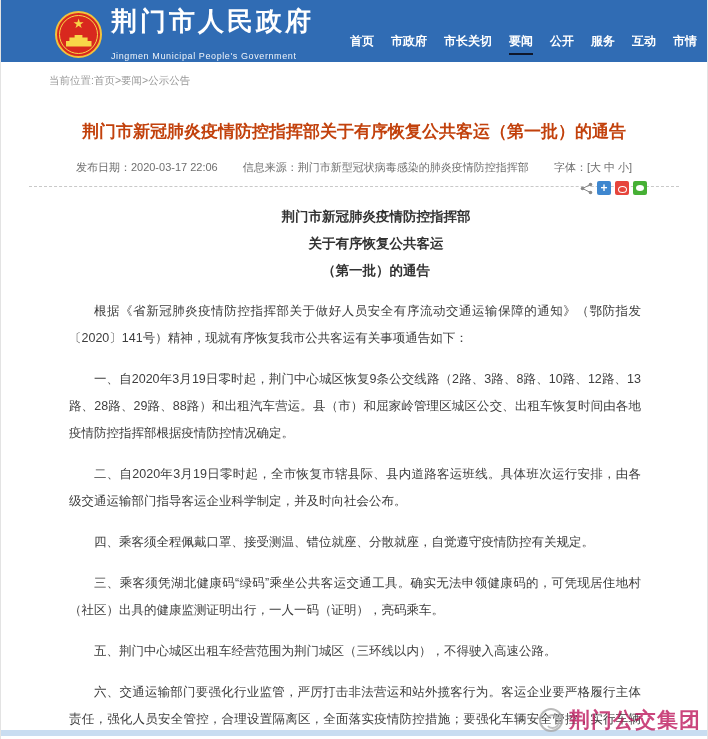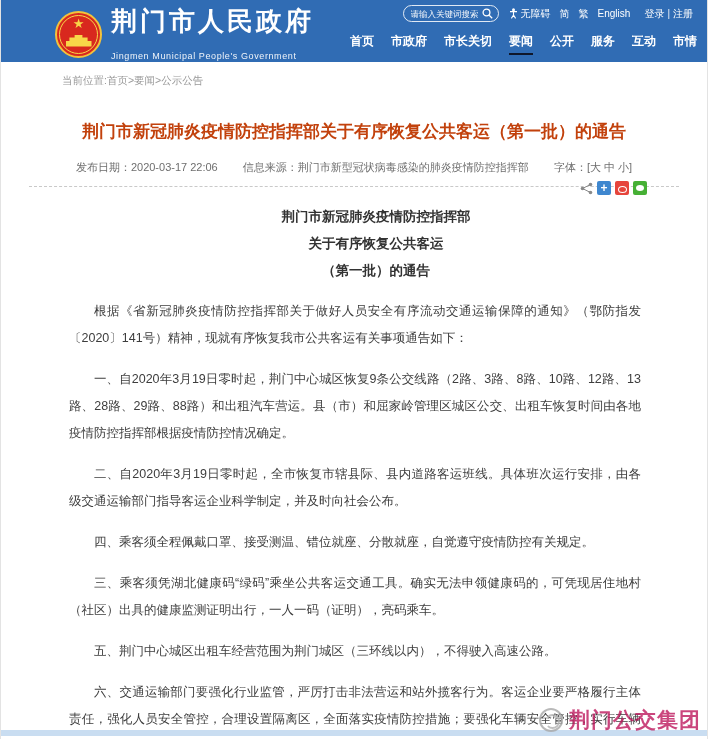--- a/index.html
+++ b/index.html
@@ -40,21 +40,21 @@
   .search-box svg { flex:0 0 auto; }
   .top-link { margin-left:9px; white-space:nowrap; cursor:pointer; }
   .access { display:flex; align-items:center; gap:3px; margin-left:10px; cursor:pointer; }
   .divider { margin:0 3px; opacity:.9; }
 
   .nav { position:absolute; right:10px; bottom:7px; display:flex; gap:17px; font-size:12px; font-weight:bold; }
   .nav-item { cursor:pointer; padding-bottom:3px; white-space:nowrap; }
   .nav-item.active { border-bottom:2px solid #0f172a; }
 
   
-  .breadcrumb { padding:12px 0 0 61px; font-size:10.5px; color:#999; }
+  .breadcrumb { padding:12px 0 0 48px; font-size:10.5px; color:#999; }
 
   
   .article { position:relative; }
   .article-title {
     margin:32px 56px 0; text-align:center; font-size:17px; font-weight:bold;
     color:#c2410c; line-height:24px;
   }
   .meta { margin-top:16px; text-align:center; font-size:11px; color:#6e6e6e; }
   .meta span { margin:0 11px; }
   .share-row { display:flex; justify-content:flex-end; align-items:center; gap:4px; margin:6px 60px -9px 0; position:relative; z-index:2; }
@@ -93,42 +93,20 @@
         <div class="ring"></div>
         <div class="star-big">★</div>
         <div class="gate"></div>
       </div>
       <div class="site-titles">
         <div class="site-title">荆门市人民政府</div>
         <div class="site-subtitle">Jingmen Municipal People's Government</div>
       </div>
     </div>
 
-    <div class="header-top">
-      <div class="search-box">
-        <input type="text" placeholder="请输入关键词搜索" style="">
-        <svg width="11" height="11" viewBox="0 0 11 11">
-          <circle cx="4.5" cy="4.5" r="3.4" fill="none" stroke="#ffffff" stroke-width="1.3"></circle>
-          <line x1="7.2" y1="7.2" x2="10.2" y2="10.2" stroke="#ffffff" stroke-width="1.3"></line>
-        </svg>
-      </div>
-      <div class="access">
-        <svg width="9" height="11" viewBox="0 0 9 11">
-          <circle cx="4.5" cy="1.7" r="1.5" fill="#fff"></circle>
-          <path d="M1 3.6 H8 M4.5 3.6 V7 M4.5 7 L2.4 10.4 M4.5 7 L6.6 10.4" stroke="#fff" stroke-width="1.1" fill="none"></path>
-        </svg>
-        <span>无障碍</span>
-      </div>
-      <span class="top-link">简</span>
-      <span class="top-link">繁</span>
-      <span class="top-link">English</span>
-      <span class="top-link" style="margin-left:14px;">登录</span>
-      <span class="divider">|</span>
-      <span class="top-link" style="margin-left:0;">注册</span>
-    </div>
 
     <div class="nav">
       <span class="nav-item">首页</span>
       <span class="nav-item">市政府</span>
       <span class="nav-item">市长关切</span>
       <span class="nav-item active">要闻</span>
       <span class="nav-item">公开</span>
       <span class="nav-item">服务</span>
       <span class="nav-item">互动</span>
       <span class="nav-item">市情</span>

